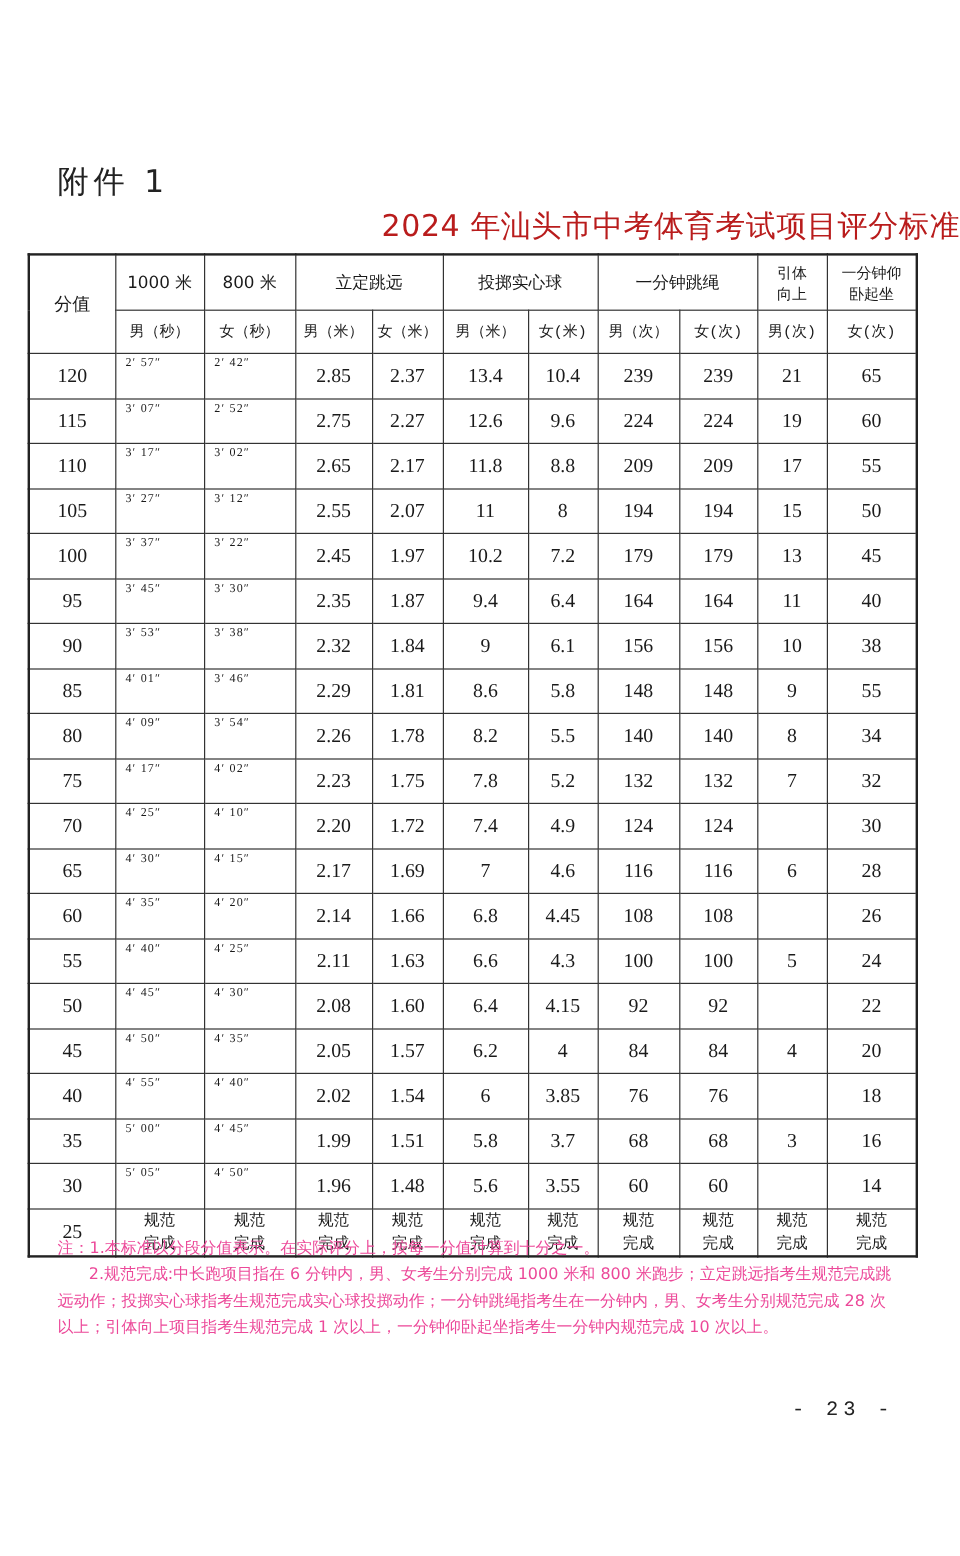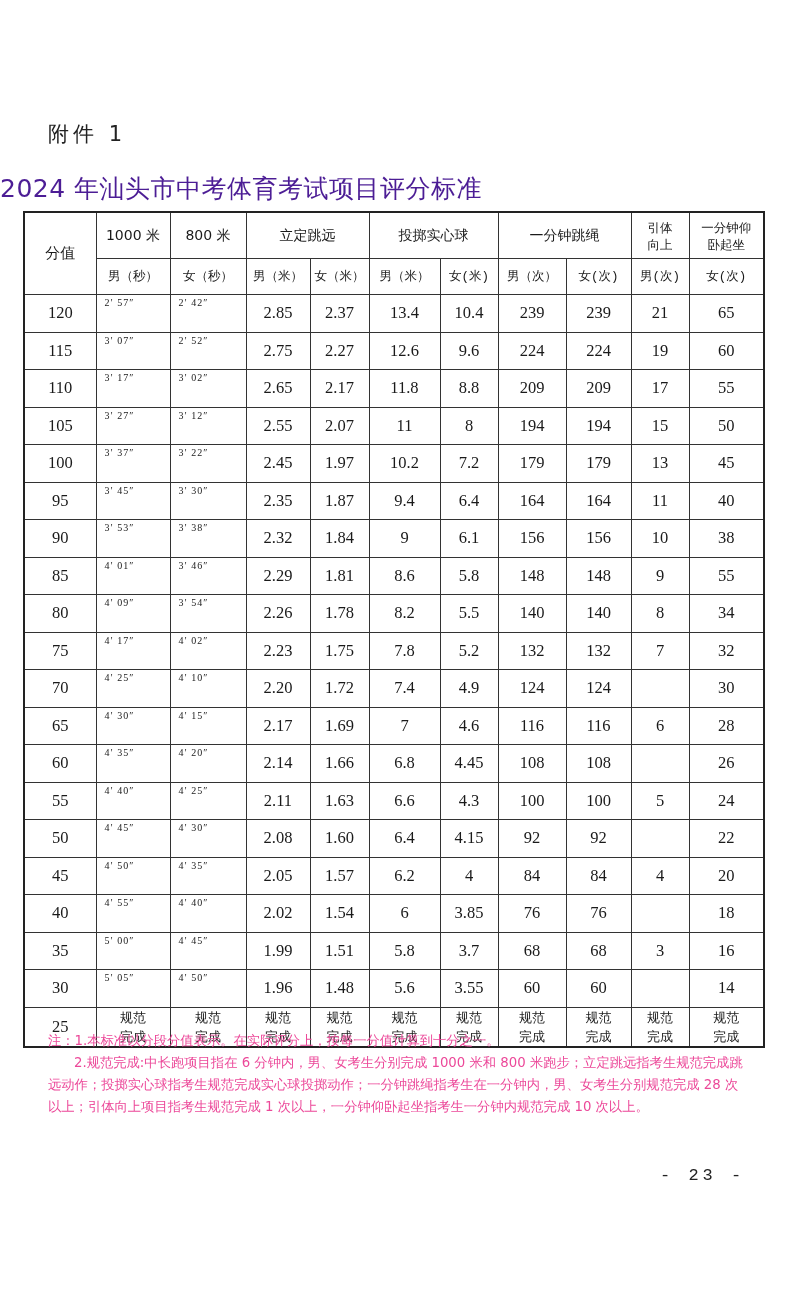--- a/index.html
+++ b/index.html
@@ -1,27 +1,27 @@
 <!DOCTYPE html>
 <html><head>
 <meta charset="utf-8">
 <style>
   html, body { margin: 0; padding: 0; background: #ffffff; }
   body {
     width: 800px; height: 1297px; position: relative; overflow: hidden;
     font-family: "DejaVu Serif", "Liberation Serif", serif; color: #1a1a1a;
   }
   .attachment {
-    position: absolute; left: 48px; top: 120px;
-    font-size: 21px; letter-spacing: 4px; color: #222;
+    position: absolute; left: 48px; top: 134px;
+    font-size: 26px; letter-spacing: 4px; color: #222;
     font-family: "DejaVu Sans", "Liberation Sans", sans-serif;
   }
   .doc-title {
-    position: absolute; left: 0; width: 800px; top: 172px; text-align: left;
-    font-size: 25px; letter-spacing: 0.5px; color: #4c1d95;
+    position: absolute; left: 0; width: 800px; top: 172px; text-align: right;
+    font-size: 25px; letter-spacing: 0.5px; color: #b91c1c;
     font-family: "DejaVu Sans", "Liberation Sans", sans-serif;
   }
   table.score {
     position: absolute; left: 23px; top: 211px;
     border-collapse: collapse; table-layout: fixed;
     border: 2px solid #222;
   }
   table.score td, table.score th {
     border: 1.2px solid #333; text-align: center; vertical-align: middle;
     padding: 0; font-weight: normal; overflow: hidden;

